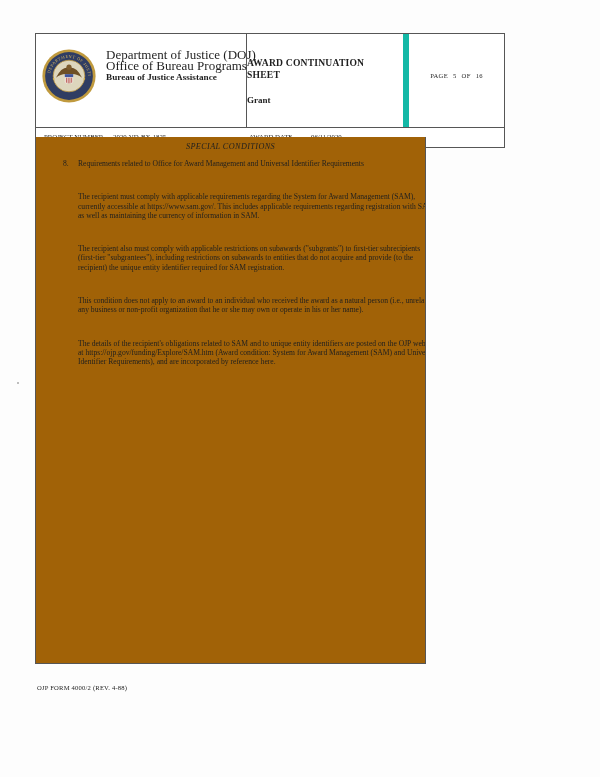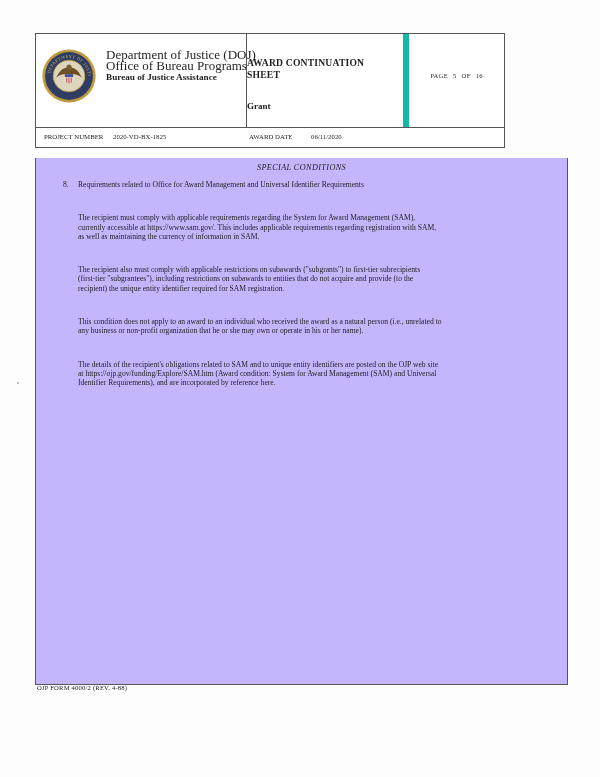--- a/index.html
+++ b/index.html
@@ -24,42 +24,42 @@
   }
   .seal { width: 56px; height: 56px; flex: none; margin: 1px 9px 0 0; }
   .agency-lines { padding-top: 2px; }
   .agency-line { font-size: 13px; line-height: 11px; white-space: nowrap; }
   .agency-line.bold { font-weight: bold; font-size: 9.2px; line-height: 13px; }
   .col-title {
     width: 162px; border-right: 6px solid #14b8a6;
     text-align: left; padding-top: 23px;
   }
   .title-line { font-weight: bold; font-size: 9.6px; line-height: 11.5px; letter-spacing: .2px; }
-  .title-sub { font-weight: bold; font-size: 9px; margin-top: 21px; }
+  .title-sub { font-weight: bold; font-size: 9px; margin-top: 15px; }
   .col-page {
     flex: 1; display: flex; align-items: center; justify-content: center;
     gap: 5px; font-size: 6.6px; letter-spacing: .3px; padding-bottom: 10px;
   }
 
   
   .meta-row {
     position: absolute; left: 35px; top: 128px; width: 470px; height: 20px;
     border: 1px solid #565656; border-top: none; background: #fff;
     font-size: 6.8px;
   }
   .meta-row span { position: absolute; top: 5px; white-space: nowrap; }
   .m-pn-label { left: 8px; }
   .m-pn-value { left: 77px; }
   .m-ad-label { left: 213px; }
   .m-ad-value { left: 275px; }
 
   
   .main-box {
-    position: absolute; left: 35px; top: 158px; width: 533px; height: 527px;
-    border: 1px solid #565656; border-top: none; background: #c4b5fd;
+    position: absolute; left: 35px; top: 137px; width: 391px; height: 527px;
+    border: 1px solid #565656; border-top: none; background: #a16207;
     overflow: hidden;
   }
   .sc-title {
     text-align: center; font-style: italic; font-size: 8.2px;
     margin-top: 5px; letter-spacing: .4px;
   }
   .cond-heading { display: flex; margin: 8px 0 0 27px; font-size: 7.6px; line-height: 9.3px; }
   .cond-num { width: 15px; flex: none; }
   .cond-title { width: 405px; }
   .para {

